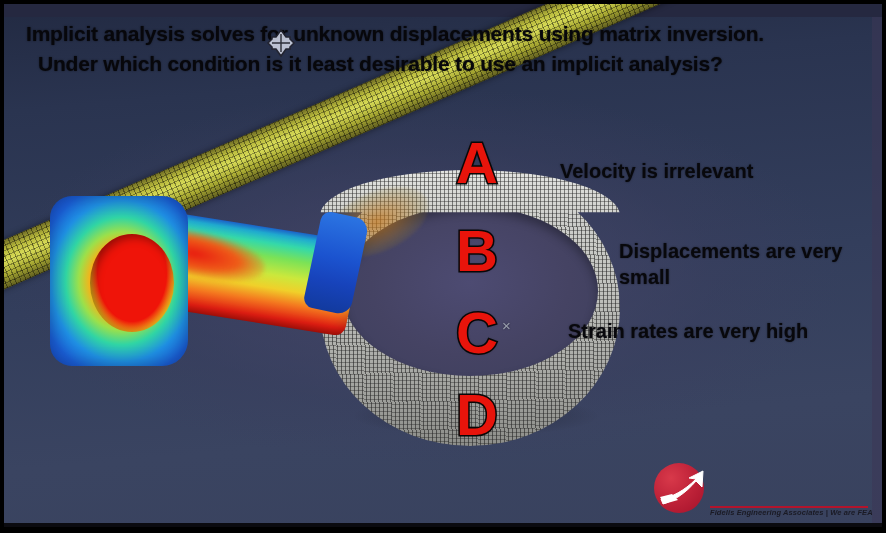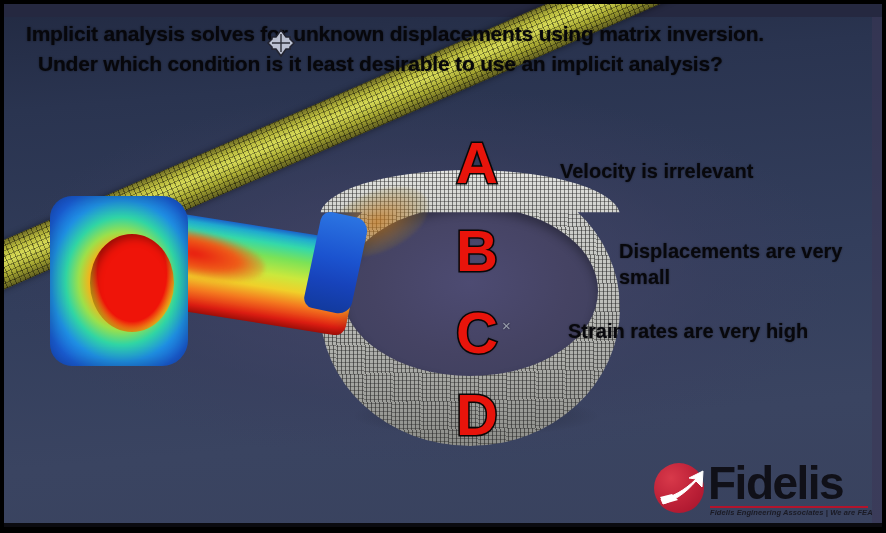--- a/index.html
+++ b/index.html
@@ -261,20 +261,19 @@
     </div>
 
     <div id="logo">
       <div class="logo-ball"></div>
       <div class="logo-arrow">
         <svg width="50" height="44" viewBox="0 0 50 44">
           <path d="M3 32 C14 30 26 24 38 12 L31 11 L45 4 L44 20 L38 14 C27 27 15 34 5 37 Z" fill="#ffffff" stroke="#ffffff" stroke-width="1"></path>
           <path d="M2 30 L6 37 L20 33 L14 27 Z" fill="#ffffff"></path>
         </svg>
       </div>
-      <div class="logo-word">Fidelis</div>
       <div class="logo-rule"></div>
       <div class="logo-tag">Fidelis Engineering Associates | We are FEA</div>
     </div>
 
     <div class="bottom-band"></div>
   </div>
 </div>
 
 </body></html>

